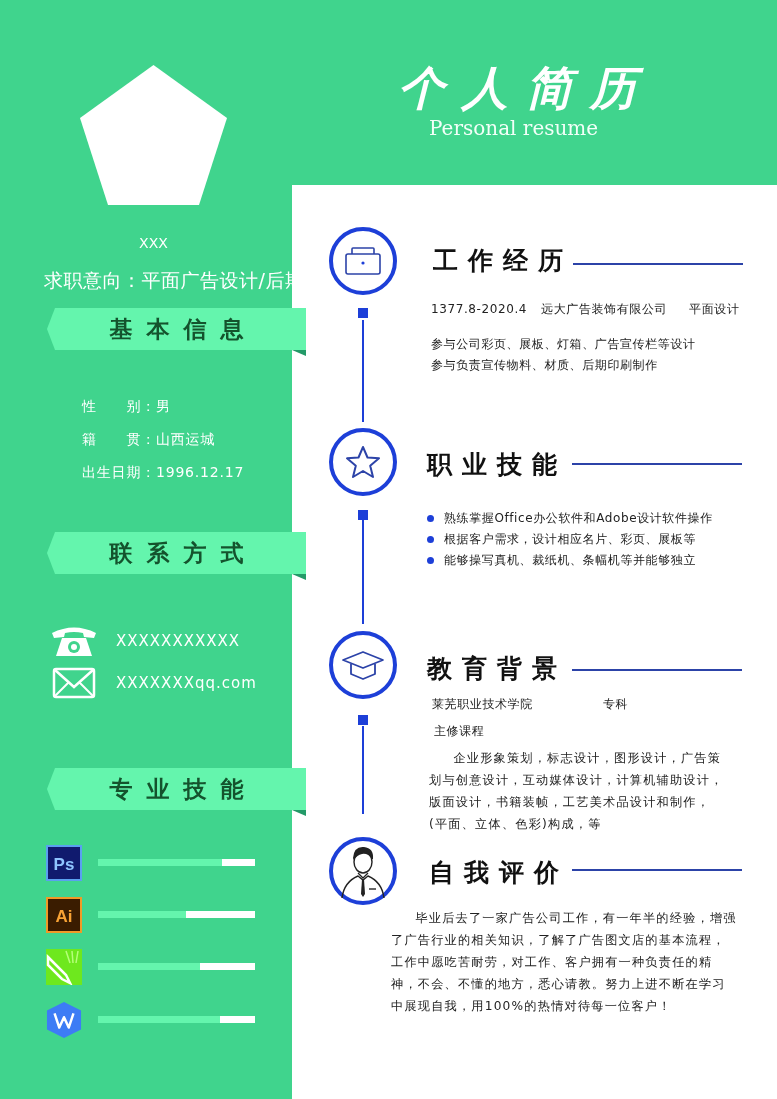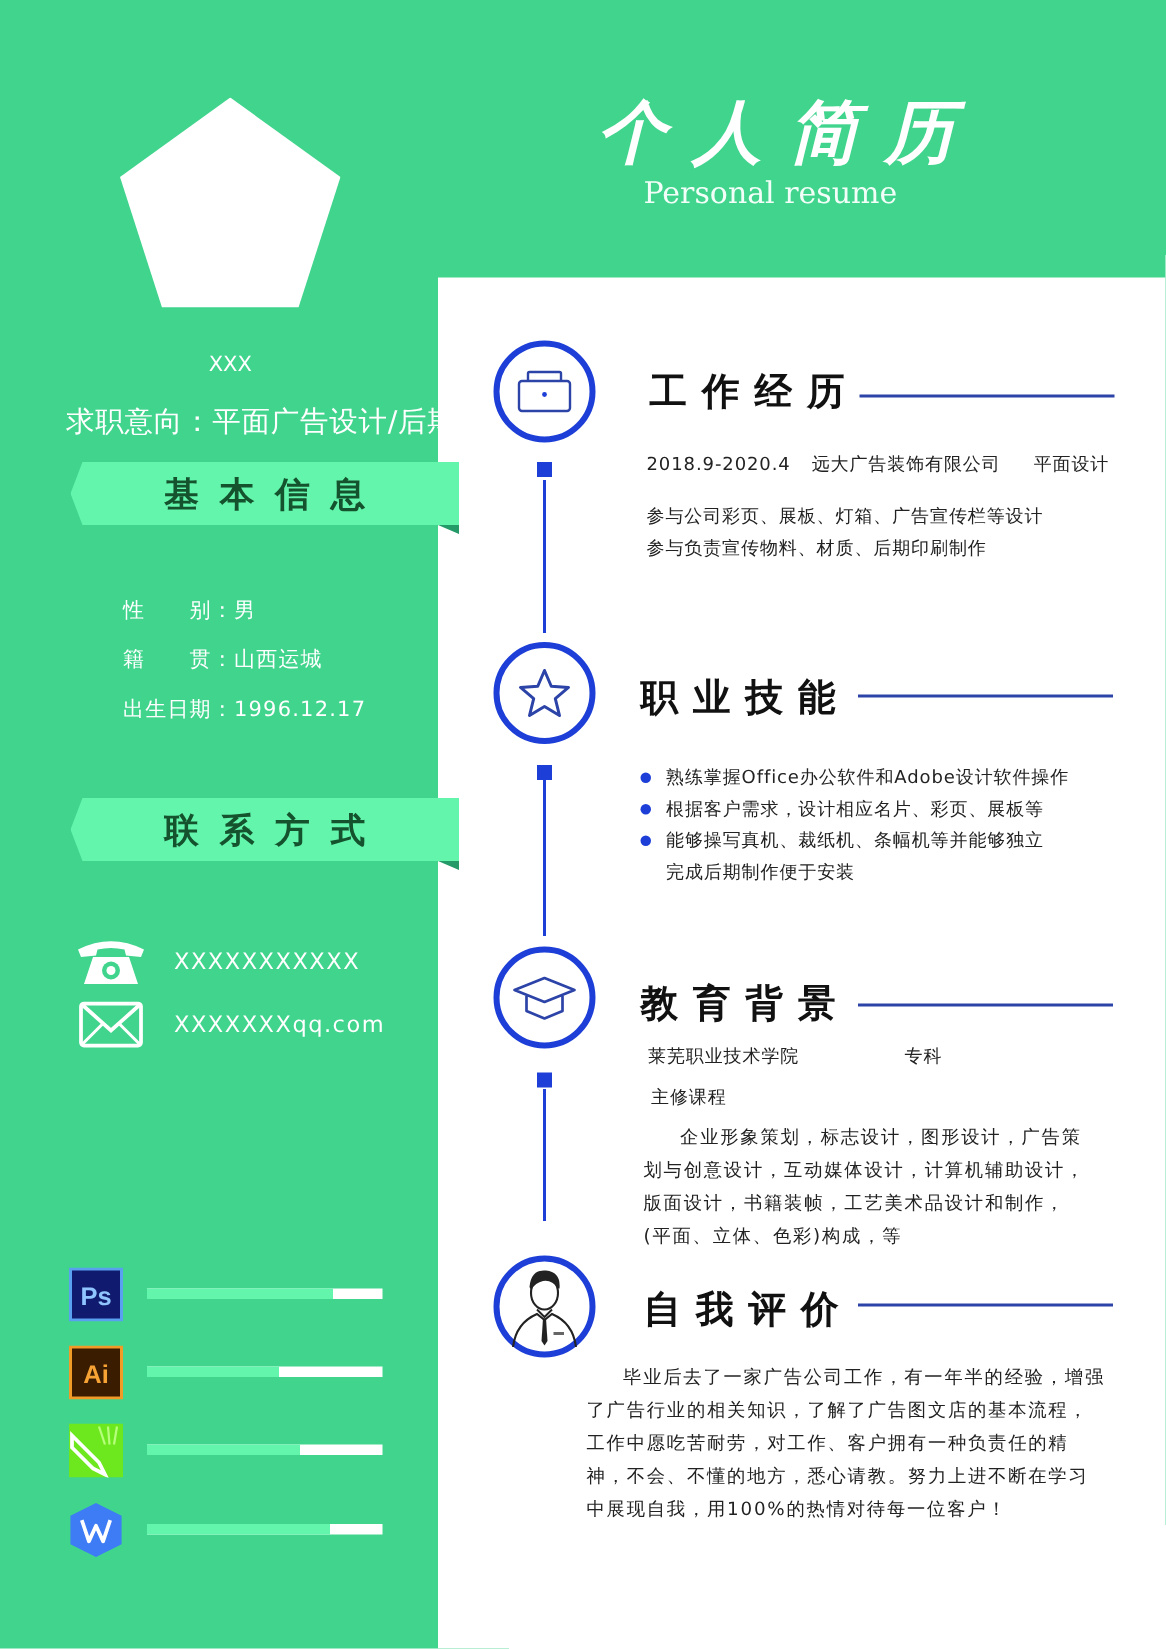--- a/index.html
+++ b/index.html
@@ -93,20 +93,25 @@
   <div class="contact-row" style="top:624px;">
     <svg width="48" height="34" viewBox="0 0 48 34">
       <path d="M2 9 Q24 -2 46 9 L44 14 L34 13 L33 9 Q24 7 15 9 L14 13 L4 14 Z" fill="#fff"></path>
       <path d="M12 14 L36 14 L42 32 L6 32 Z" fill="#fff"></path>
       <circle cx="24" cy="23" r="6" fill="#40d48d"></circle>
       <circle cx="24" cy="23" r="3" fill="#fff"></circle>
     </svg>
     <span>XXXXXXXXXXX</span>
   </div>
 
+  <div class="ribbon" style="top:768px;">
+    <div class="band"></div>
+      <div class="fold"></div>
+    <div class="label">专业技能</div>
+  </div>
 
   <div class="skill-row" style="top:845px;">
     <svg class="skill-icon" viewBox="0 0 36 36">
       <rect x="1" y="1" width="34" height="34" fill="#101a6e" stroke="#5aa0f0" stroke-width="2"></rect>
       <text x="18" y="25" text-anchor="middle" font-family="Liberation Sans, sans-serif" font-size="17" font-weight="bold" fill="#8fc4ff">Ps</text>
     </svg>
     <div class="skill-bar">
         <div class="skill-fill" style="width:79%;"></div>
       </div>
   </div>
@@ -149,37 +154,36 @@
   <div class="circle" style="top:227px;">
     <svg width="38" height="30" viewBox="0 0 38 30">
       <rect x="8" y="2" width="22" height="8" rx="1" fill="none" stroke="#2c43a8" stroke-width="1.6"></rect>
       <rect x="2" y="8" width="34" height="20" rx="2" fill="#fff" stroke="#2c43a8" stroke-width="1.6"></rect>
       <circle cx="19" cy="17" r="1.6" fill="#1d3fd8"></circle>
     </svg>
   </div>
   <div class="sec-title" style="left:433px; top:244px;">工作经历</div>
   <div class="sec-line" style="left:573px; top:263px; width:170px;"></div>
   <div class="txt" style="left:431px; top:299px; width:330px;">
-    <span>2018.9-2020.4</span><span style="display:inline-block;width:14px;"></span><span>远大广告装饰有限公司</span><span style="display:inline-block;width:22px;"></span><span>平面设计</span>
+    <span>1377.8-2020.4</span><span style="display:inline-block;width:14px;"></span><span>远大广告装饰有限公司</span><span style="display:inline-block;width:22px;"></span><span>平面设计</span>
   </div>
   <div class="txt" style="left:431px; top:334px; width:330px;">参与公司彩页、展板、灯箱、广告宣传栏等设计</div>
   <div class="txt" style="left:431px; top:355px; width:330px;">参与负责宣传物料、材质、后期印刷制作</div>
 
   <div class="circle" style="top:428px;">
     <svg width="36" height="34" viewBox="0 0 36 34">
       <polygon points="18,2 22.5,12.5 34,13.3 25.2,20.7 28,32 18,26 8,32 10.8,20.7 2,13.3 13.5,12.5" fill="none" stroke="#2c43a8" stroke-width="2" stroke-linejoin="round"></polygon>
     </svg>
   </div>
   <div class="sec-title" style="left:427px; top:448px;">职业技能</div>
   <div class="sec-line" style="left:572px; top:463px; width:170px;"></div>
   <ul class="bullets">
     <li>熟练掌握Office办公软件和Adobe设计软件操作</li>
     <li>根据客户需求，设计相应名片、彩页、展板等</li>
     <li>能够操写真机、裁纸机、条幅机等并能够独立</li>
-    <li class="cont">完成后期制作便于安装</li>
   </ul>
 
   <div class="circle" style="top:631px;">
     <svg width="44" height="32" viewBox="0 0 44 32">
       <polygon points="22,3 42,11 22,19 2,11" fill="none" stroke="#2c43a8" stroke-width="1.8" stroke-linejoin="round"></polygon>
       <path d="M10 15 L10 25 L22 30 L34 25 L34 15" fill="none" stroke="#2c43a8" stroke-width="1.8" stroke-linejoin="round"></path>
     </svg>
   </div>
   <div class="sec-title" style="left:427px; top:652px;">教育背景</div>
   <div class="sec-line" style="left:572px; top:669px; width:170px;"></div>

